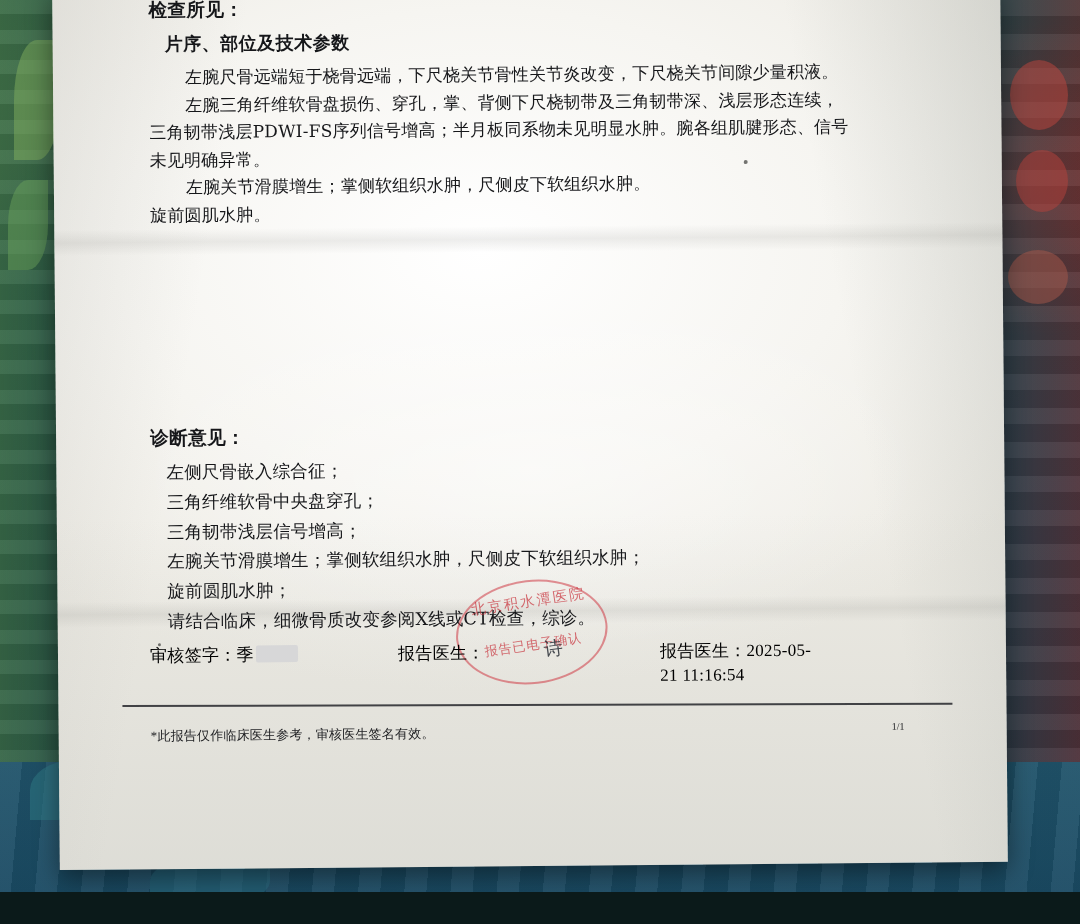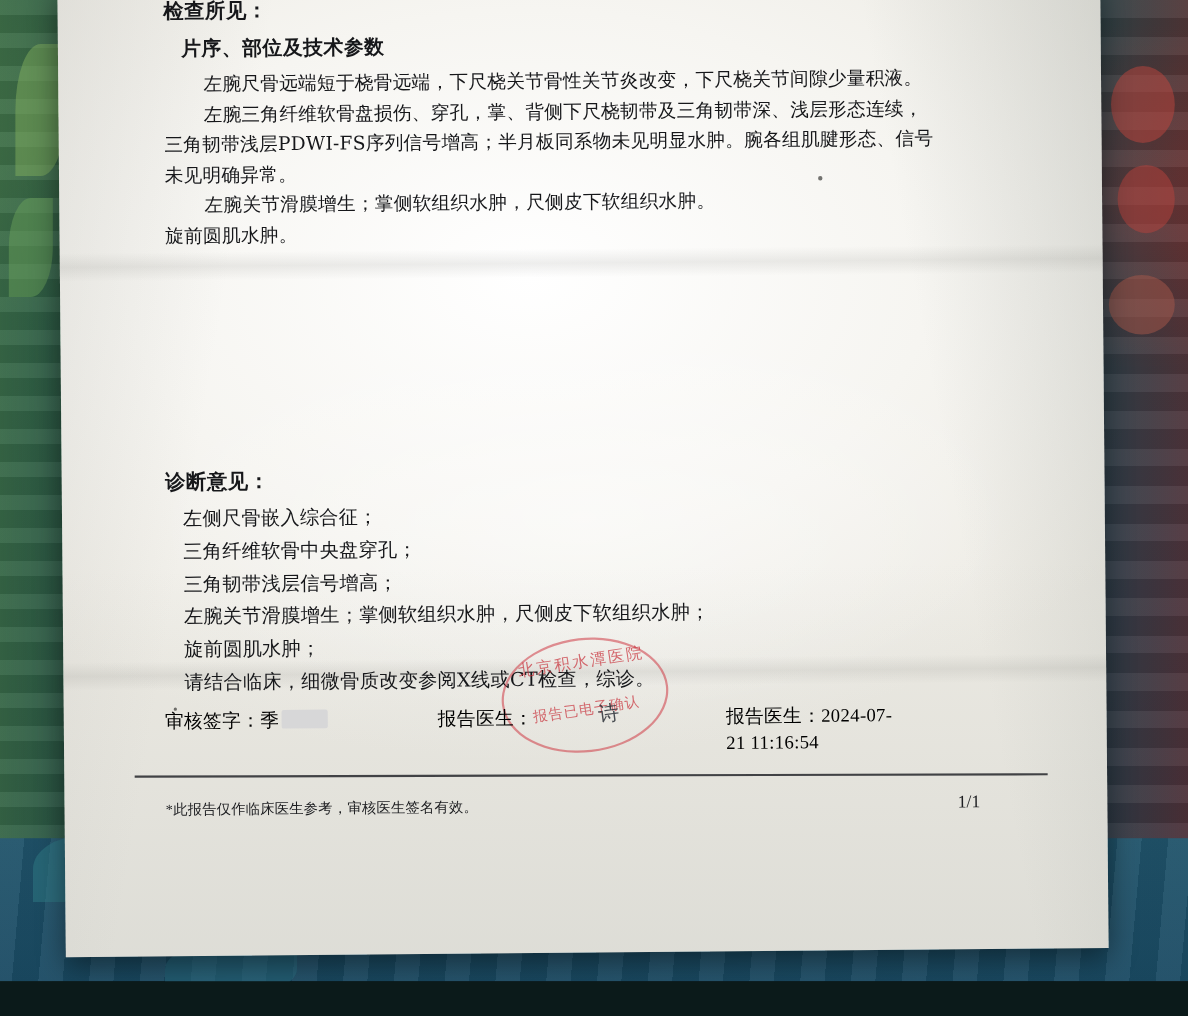--- a/index.html
+++ b/index.html
@@ -164,23 +164,23 @@
   .disclaimer {
     position: absolute;
     left: 92px;
     top: 738px;
     font-size: 13px;
     letter-spacing: 0.2px;
     color: #1c1d20;
   }
   .pageno {
     position: absolute;
-    left: 812px;
+    left: 833px;
     top: 738px;
-    font-size: 16px;
+    font-size: 10px;
     color: #1c1d20;
   }
 
   
   .stamp {
     position: absolute;
     left: 398px;
     top: 594px;
     width: 152px;
     height: 104px;
@@ -283,21 +283,21 @@
 
     <div class="footer">
       <div class="foot-row">
         <div class="foot-cell c-doctor">
           <span>审核签字：</span><span>季</span><span class="redacted"></span>
         </div>
         <div class="foot-cell c-sign">
           <span>报告医生：</span>
         </div>
         <div class="foot-cell c-date">
-          <span>报告医生：</span><span>2024-07-</span><br>
+          <span>报告医生：</span><span>2025-05-</span><br>
           <span>21 11:16:54</span>
         </div>
       </div>
     </div>
 
     <div class="rule"></div>
 
     <div class="disclaimer">*此报告仅作临床医生参考，审核医生签名有效。</div>
     <div class="pageno">1/1</div>
 

